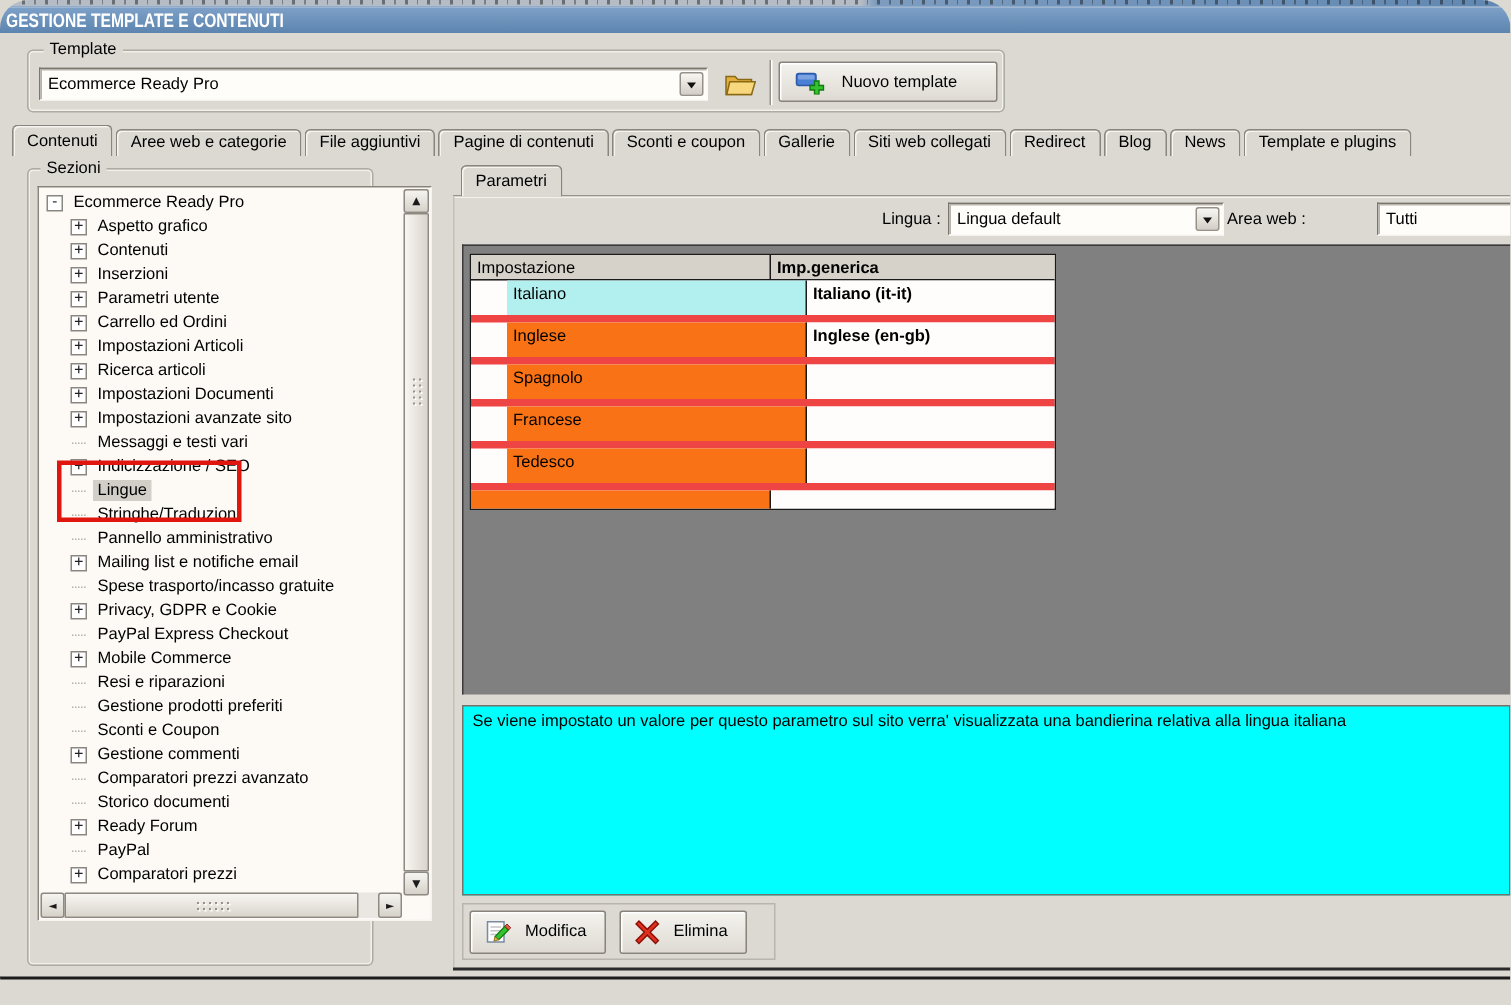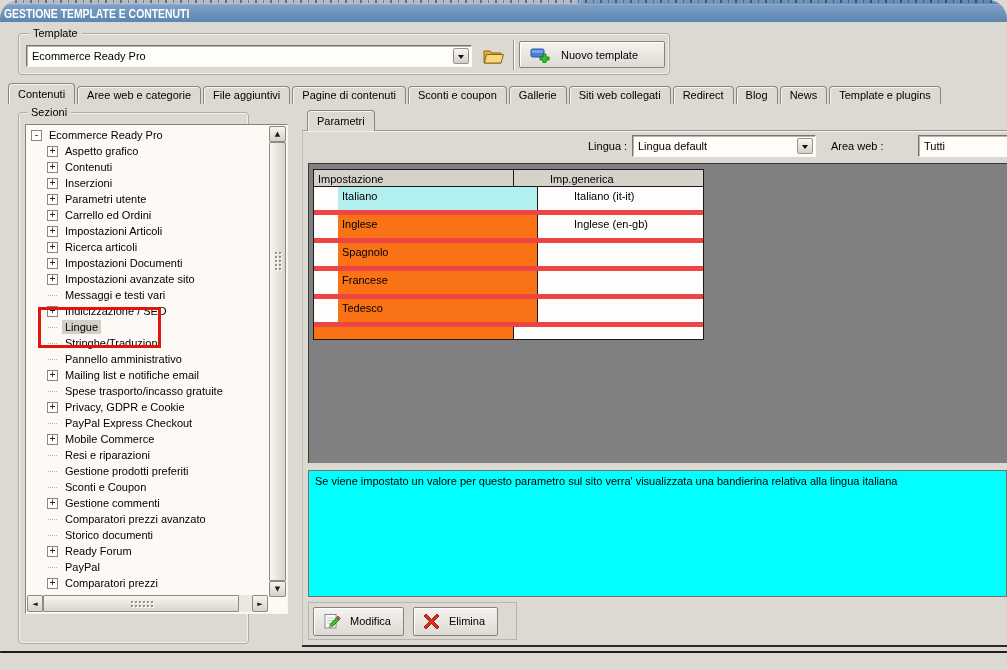--- a/index.html
+++ b/index.html
@@ -78,25 +78,25 @@
     background-image:radial-gradient(#96928a 34%, transparent 36%), radial-gradient(#fff 34%, transparent 36%);
     background-size:4px 4px; background-position:0 0, 1px 1px; }
   
   .red-box { position:absolute; left:38px; top:307px; width:123px; height:41px;
     border:3px solid #e0150d; z-index:20; pointer-events:none; }
   
   .fieldlbl { position:absolute; white-space:nowrap; }
   .panel-gray { position:absolute; left:308px; top:163px; width:699px; height:300px; background:#808080;
     border-top:1px solid #3a3a3a; border-left:1px solid #3a3a3a; }
   .ptable { position:absolute; left:4px; top:5px; width:391px; background:#fffdfb; border:1px solid #1a1a1a; }
-  .prow { display:flex;gap:32px; }
+  .prow { display:flex; }
   .prow.phead { height:17px; background:#d6d2ca; border-bottom:1px solid #1a1a1a; }
   .prow.phead > div { line-height:16px; }
   .pc1 { width:200px; flex:none; padding:1px 4px; border-right:1px solid #1a1a1a; background:#f97316; overflow:hidden; }
-  .pc2 { flex:1; padding:1px 4px; background:#fffdfb; overflow:hidden; }
+  .pc2 { flex:1; padding:1px 4px; background:#fffdfb; overflow:hidden;font-weight:bold; }
   .prow.phead .pc1 { background:#d6d2ca; }
   .prow.phead .pc2 { background:#d6d2ca; }
   .prow:not(.phead):not(.partial) { height:28px; border-bottom:5px solid #ef4444;padding-left:24px; }
   .prow:not(.phead) .pc1, .prow:not(.phead) .pc2 { line-height:14px; padding-top:2px; }
   .pc1.selected { background:#b2f0ef; }
   .prow.partial { height:12px; border-bottom:none; }
   
   .infobox { position:absolute; left:308px; top:470px; width:699px; height:127px; background:#00ffff;
     border:1px solid #76726a; padding:3px 6px; line-height:14px; }
   
@@ -332,21 +332,21 @@
   <div class="tabline2"></div>
   <div class="vpageline"></div>
 
   <span class="fieldlbl" style="left:588px; top:140px;">Lingua :</span>
   <div class="combo" style="left:632px; top:135px; width:184px;">
     <span class="val">Lingua default</span>
     <span class="cbtn">
         <span class="arrow-dn"></span>
       </span>
   </div>
-  <span class="fieldlbl" style="left:818px; top:140px;margin-left:13px;">Area web :</span>
+  <span class="fieldlbl" style="left:818px; top:140px;">Area web :</span>
   <div class="combo" style="left:918px; top:135px; width:110px;">
     <span class="val">Tutti</span>
   </div>
 
   <div class="panel-gray">
     <div class="ptable">
       <div class="prow phead">
         <div class="pc1">Impostazione</div>
         <div class="pc2">Imp.generica</div>
       </div>

